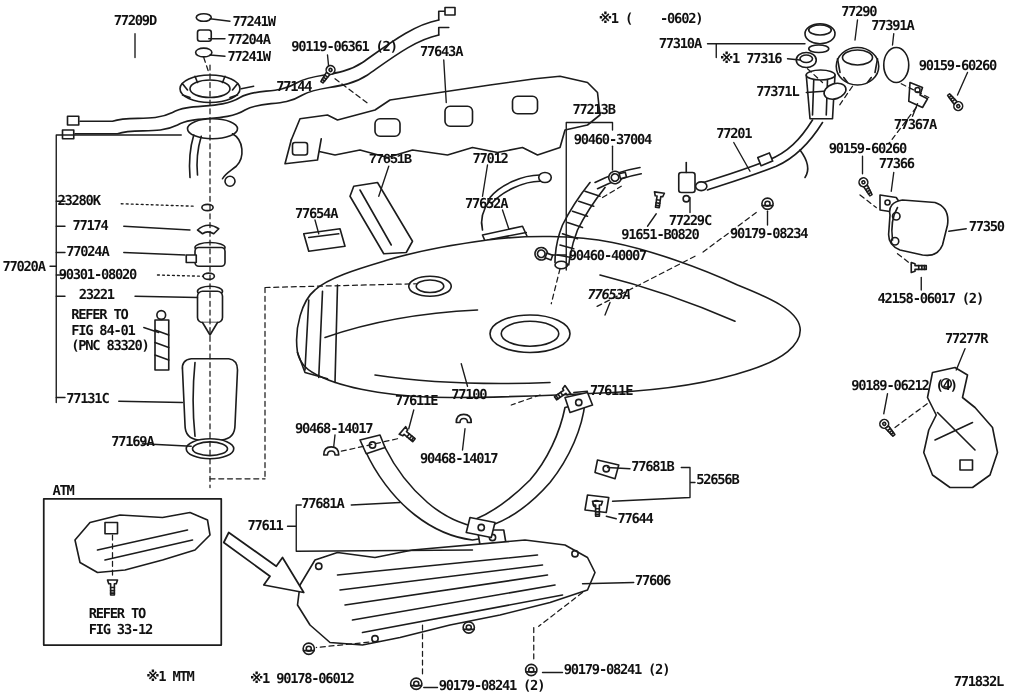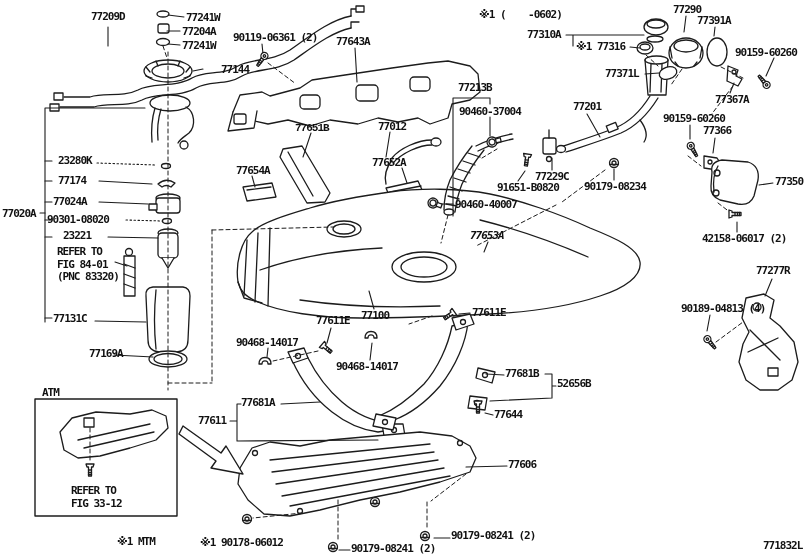--- a/index.html
+++ b/index.html
@@ -371,22 +371,22 @@
       <div class="lbl" style="left: 673px; top: 4px;">77290</div>
       <div class="lbl" style="left: 697px; top: 15px;">77391A</div>
       <div class="lbl" style="left: 735px; top: 47px;">90159-60260</div>
       <div class="lbl" style="left: 605px; top: 68px;">77371L</div>
       <div class="lbl" style="left: 715px; top: 94px;">77367A</div>
       <div class="lbl" style="left: 663px; top: 113px;">90159-60260</div>
       <div class="lbl" style="left: 703px; top: 125px;">77366</div>
       <div class="lbl" style="left: 775px; top: 176px;">77350</div>
       <div class="lbl" style="left: 702px; top: 233px;">42158-06017 (2)</div>
       <div class="lbl" style="left: 756px; top: 265px;">77277R</div>
-      <div class="lbl" style="left: 681px; top: 303px;">90189-04813 (4)</div>
-      <div class="lbl" style="left: 58px; top: 155px;">23280K</div>
+      <div class="lbl" style="left: 681px; top: 303px;">90189-06212 (4)</div>
+      <div class="lbl" style="left: 46px; top: 155px;">23280K</div>
       <div class="lbl" style="left: 58px; top: 175px;">77174</div>
       <div class="lbl" style="left: 53px; top: 196px;">77024A</div>
       <div class="lbl" style="left: 2px; top: 208px;">77020A</div>
       <div class="lbl" style="left: 47px; top: 214px;">90301-08020</div>
       <div class="lbl" style="left: 63px; top: 230px;">23221</div>
       <div class="lbl" style="left: 57px; top: 246px;">REFER TO
 FIG 84-01
 (PNC 83320)</div>
       <div class="lbl" style="left: 53px; top: 313px;">77131C</div>
       <div class="lbl" style="left: 89px; top: 348px;">77169A</div>

